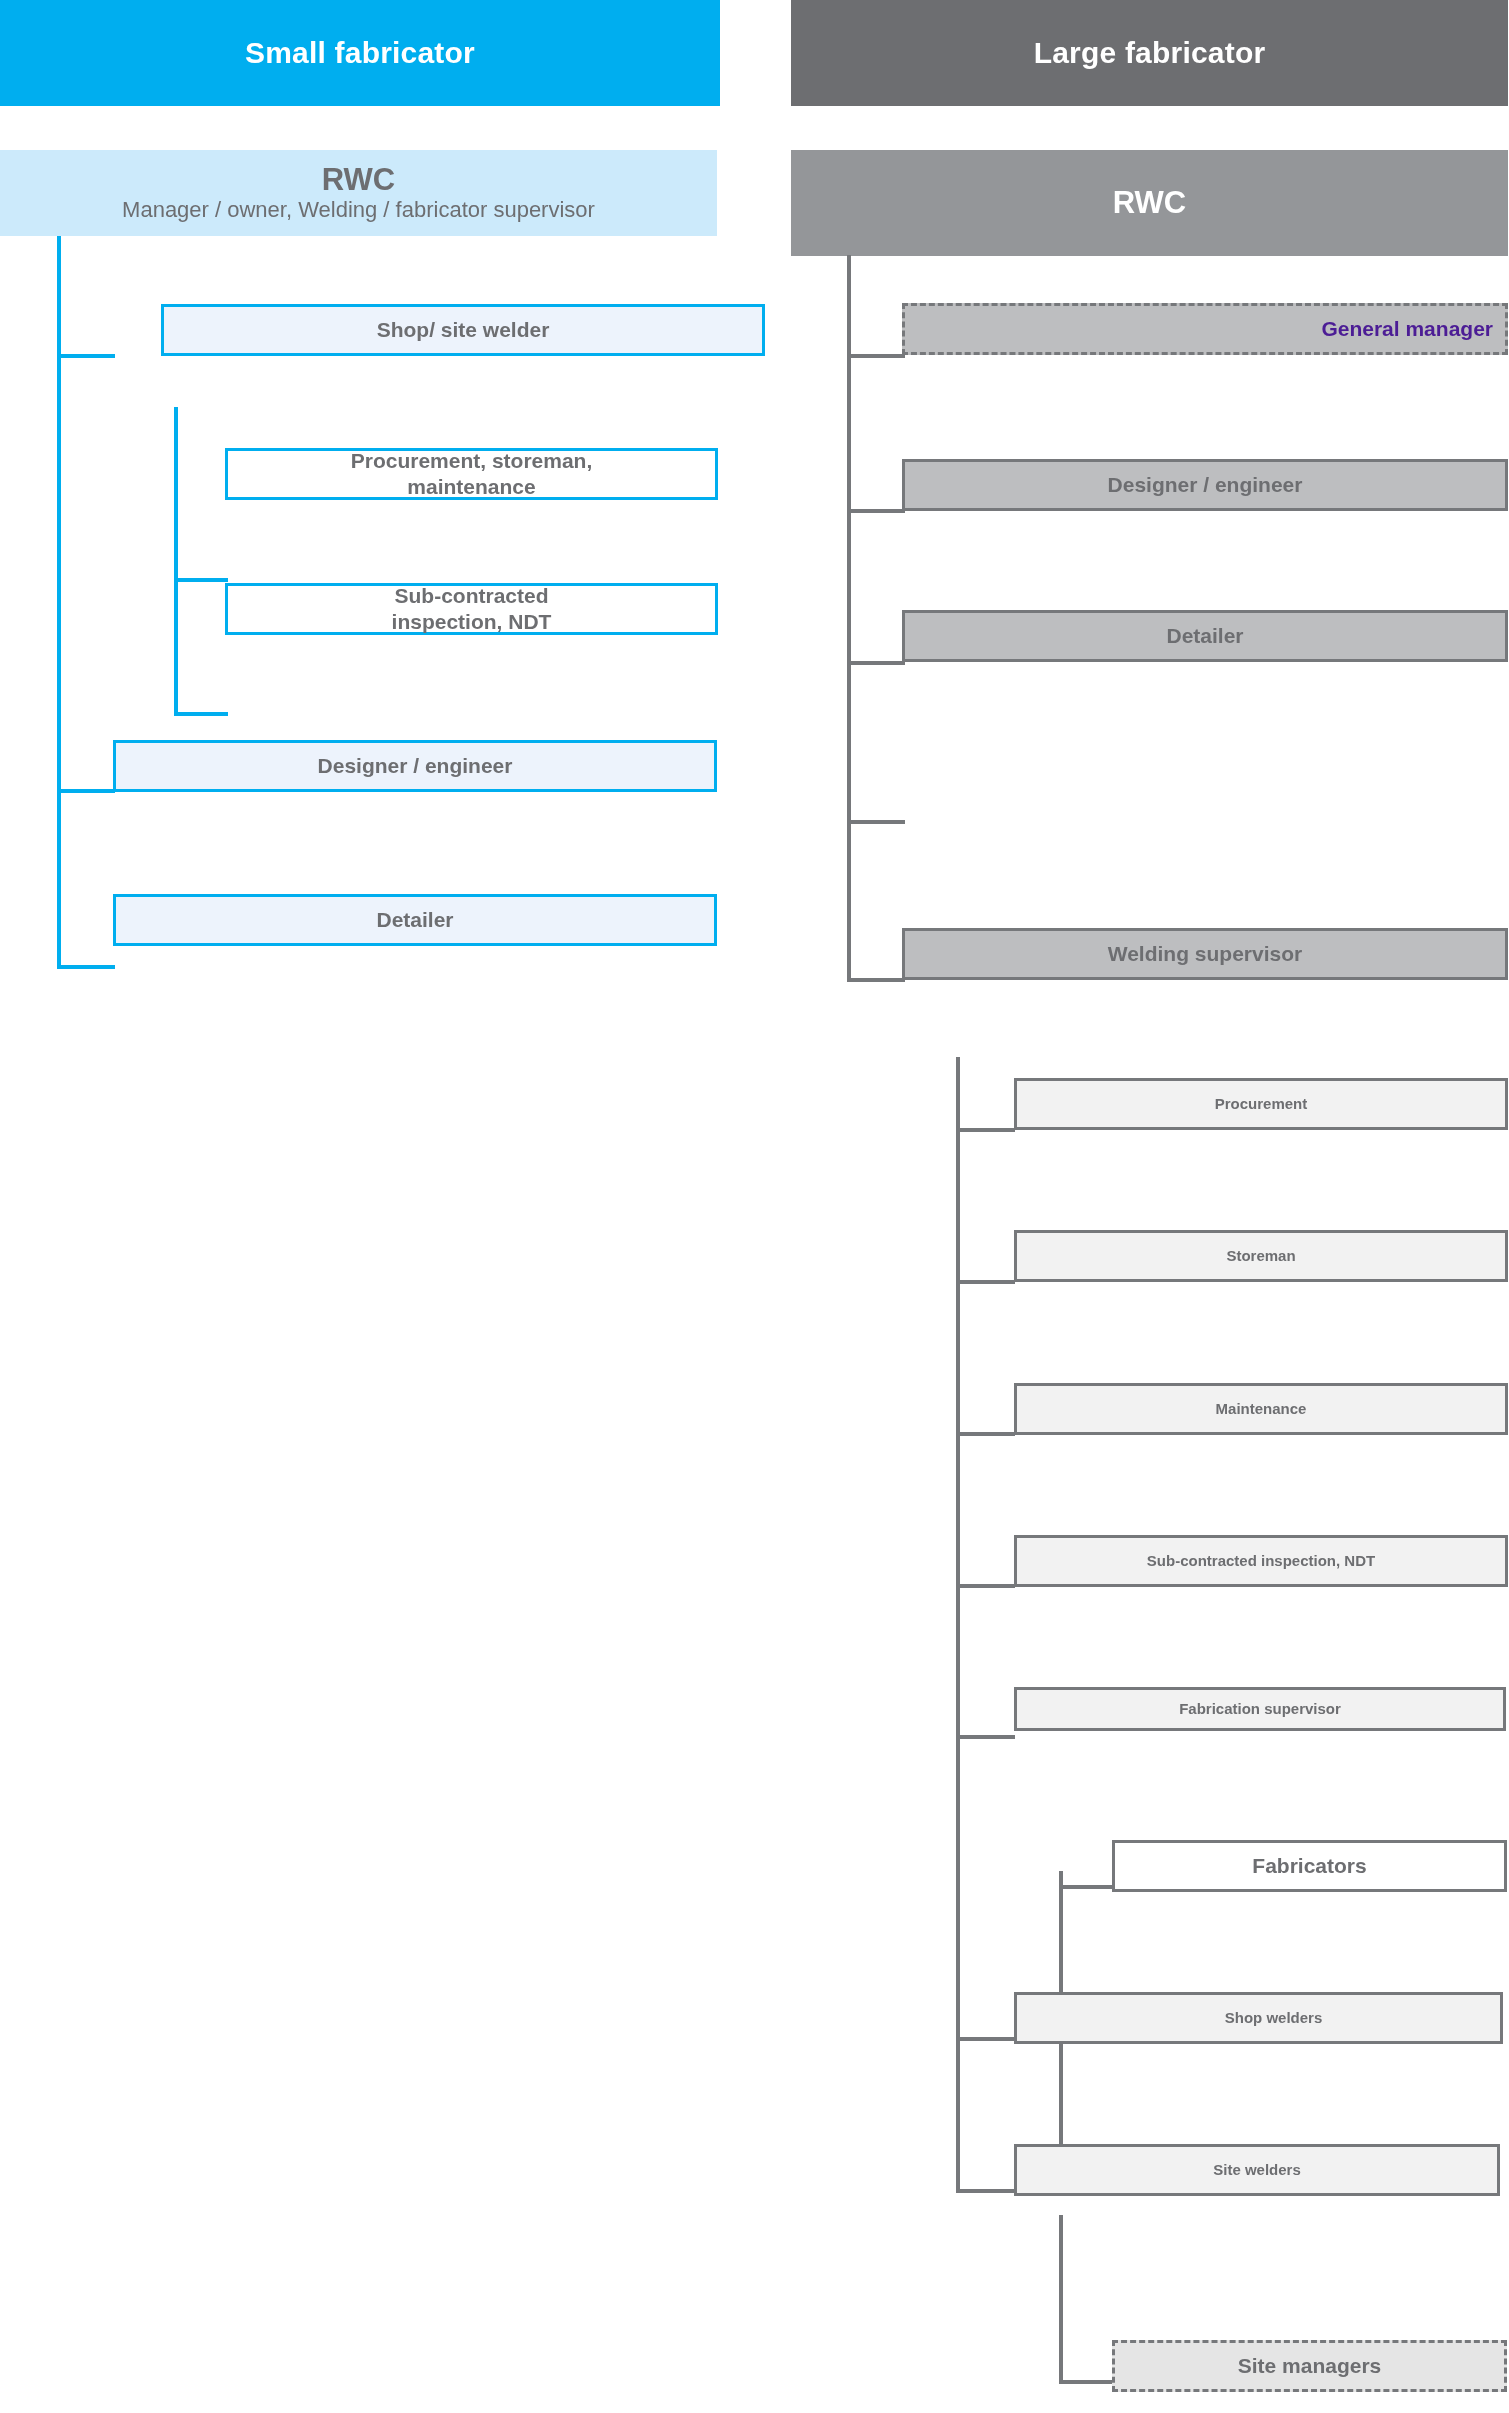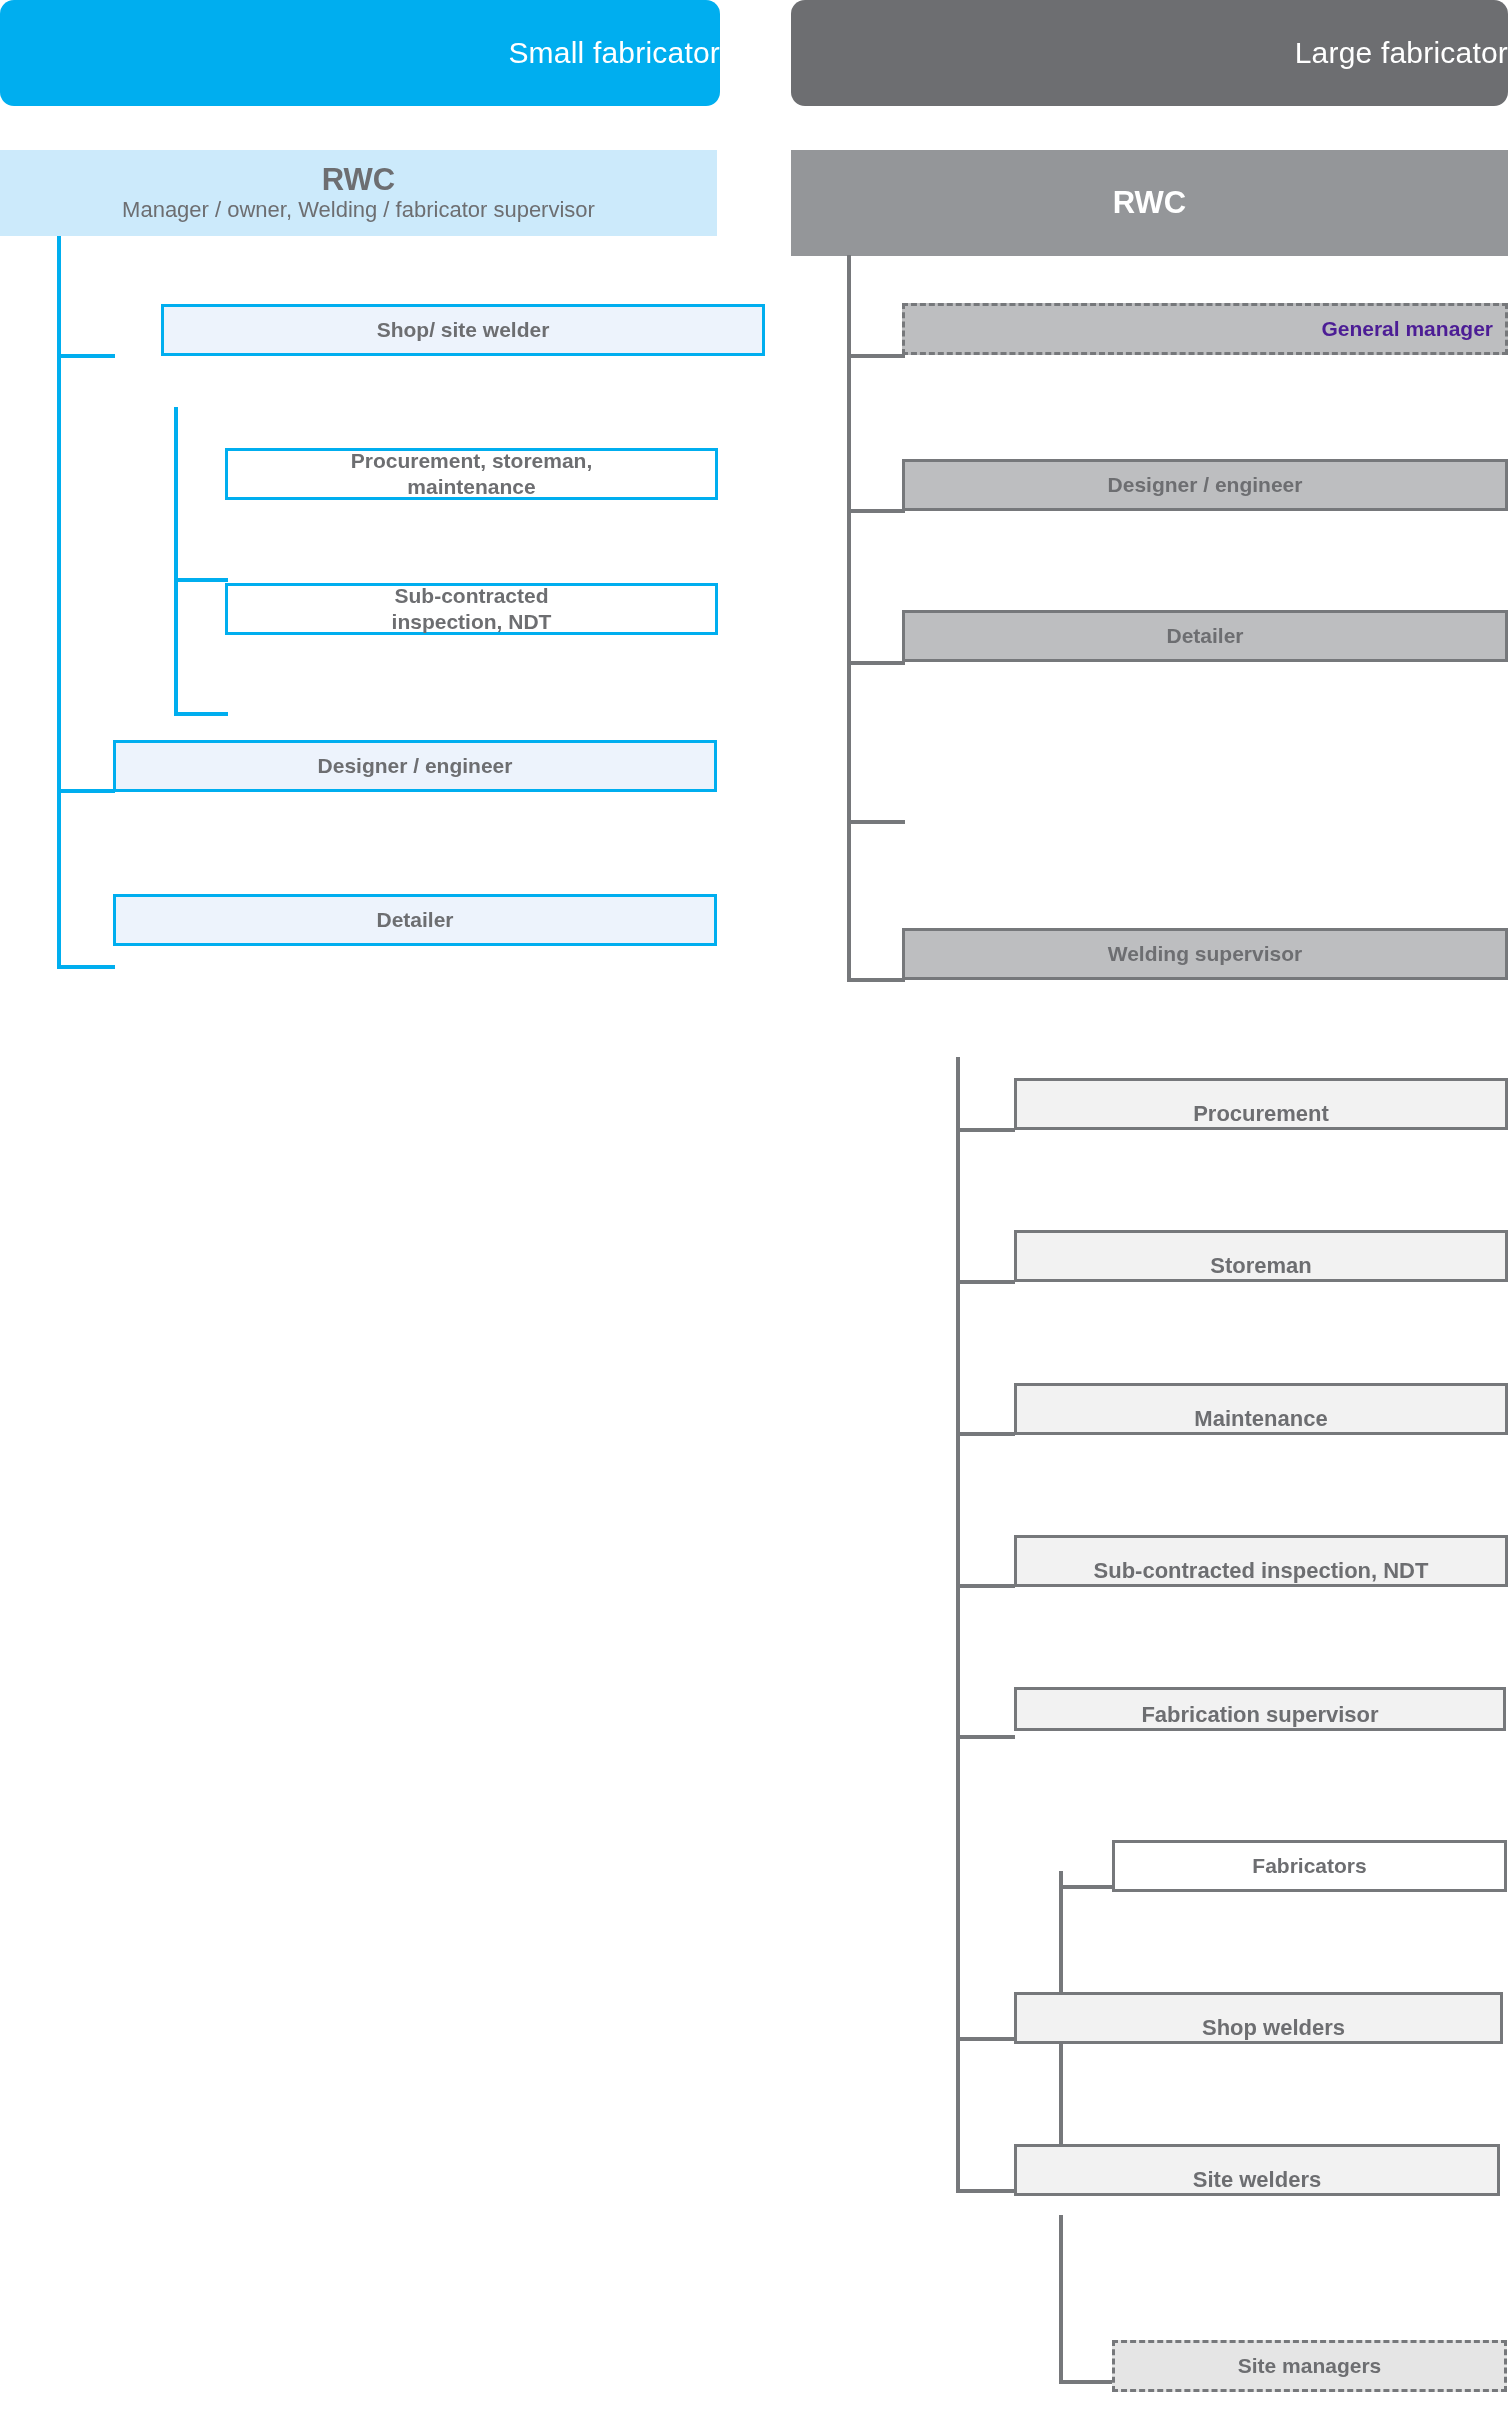--- a/index.html
+++ b/index.html
@@ -37,26 +37,25 @@
     padding: 0 12px;
     white-space: pre-line;
   }
 
   
   .col-header {
     position: absolute;
     box-sizing: border-box;
     display: flex;
     align-items: center;
-    justify-content: flex-end;
+    justify-content: center;
     color: #ffffff;
-    font-weight: normal;
+    font-weight: bold;
     font-size: 30px;
     letter-spacing: 0.2px;
-    border-radius: 14px;
   }
   .col-header.small { background: #00AEEF; }
   .col-header.large { background: #6D6E71; }
 
   
   .rwc-blue {
     background: #CCEAFB;
     border: none;
     flex-direction: column;
   }
@@ -109,22 +108,21 @@
     color: #4c1d95;
     font-weight: bold;
     font-size: 21px;
     justify-content: flex-end;
   }
   .box-light-grey {
     background: #F2F2F2;
     border: 3.5px solid #76787B;
     color: #6D6E71;
     font-weight: bold;
-    font-size: 22px;
-    align-items: flex-end;
+    font-size: 15px;
   }
   .box-white-grey {
     background: #FFFFFF;
     border: 3.5px solid #76787B;
     color: #6D6E71;
     font-weight: bold;
     font-size: 21px;
   }
   .box-white-dashed {
     background: #e5e5e5;

